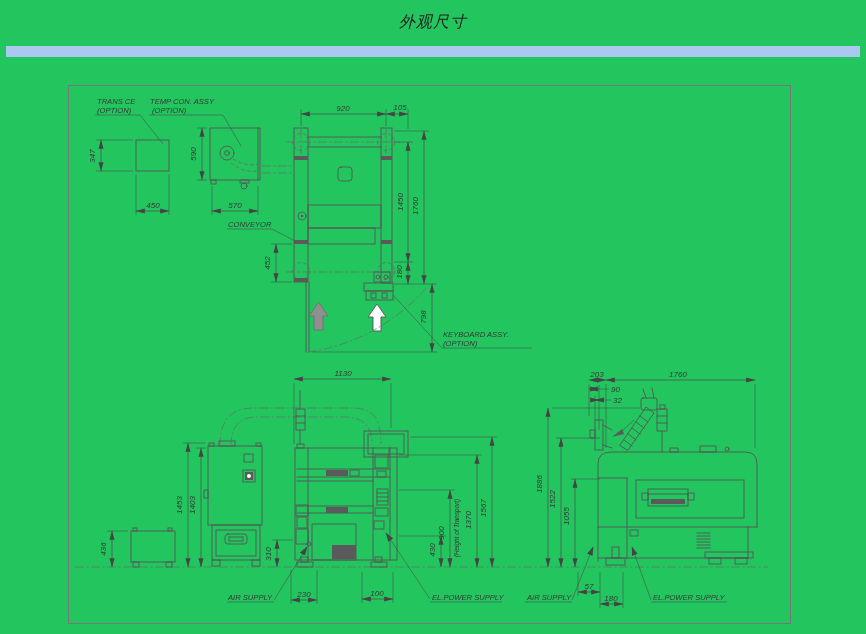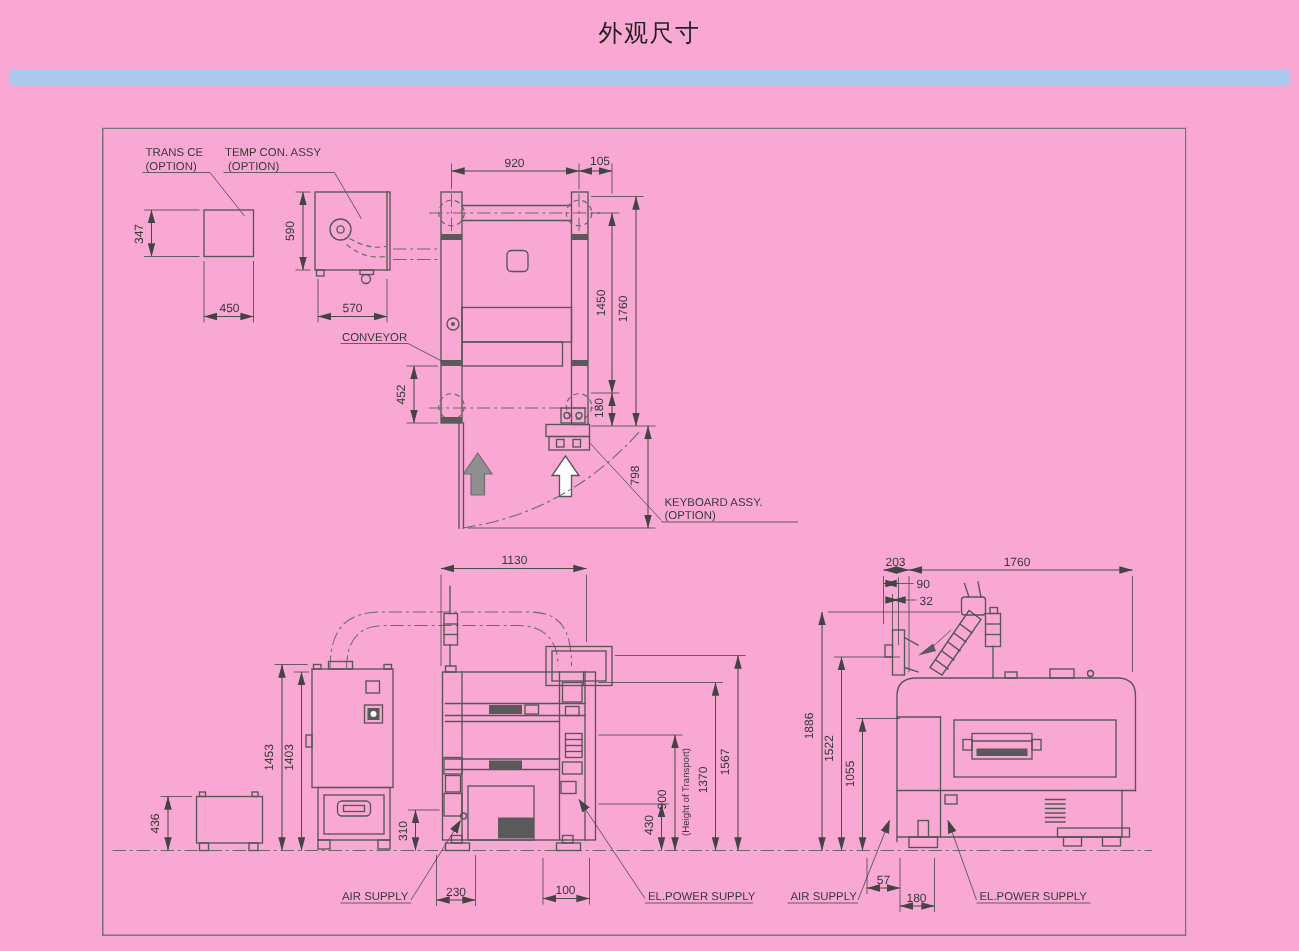--- a/index.html
+++ b/index.html
@@ -1,17 +1,17 @@
 <!DOCTYPE html>
 <html><head>
 <meta charset="utf-8">
 <style>
   html,body{margin:0;padding:0;background:#ffffff;}
-  .page{position:relative;width:866px;height:634px;background:#f9a8d4;overflow:hidden;
-        font-family:"Liberation Sans",sans-serif;}
+  .page{position:relative;width:866px;height:634px;background:#22c55e;overflow:hidden;
+        font-family:"Liberation Sans",sans-serif;font-style:italic;}
   .title{position:absolute;left:0;top:12px;width:100%;text-align:center;
          font-size:16px;color:#222;letter-spacing:1px;}
   .accent{position:absolute;left:6px;top:46px;width:854px;height:11px;display:block;}
   .frame{position:absolute;left:68px;top:85px;width:723px;height:539px;}
   svg text{font-family:"Liberation Sans",sans-serif;font-size:8px;fill:#383838;}
   svg .lbl{font-size:7.6px;}
   svg .sm{font-size:6.4px;}
   .m{stroke:#565656;stroke-width:.9;fill:none;stroke-linecap:square;}
   .fD{fill:#5a5a5a;stroke:none;}
   .dim{stroke:#4a4a4a;stroke-width:.7;fill:none;}

